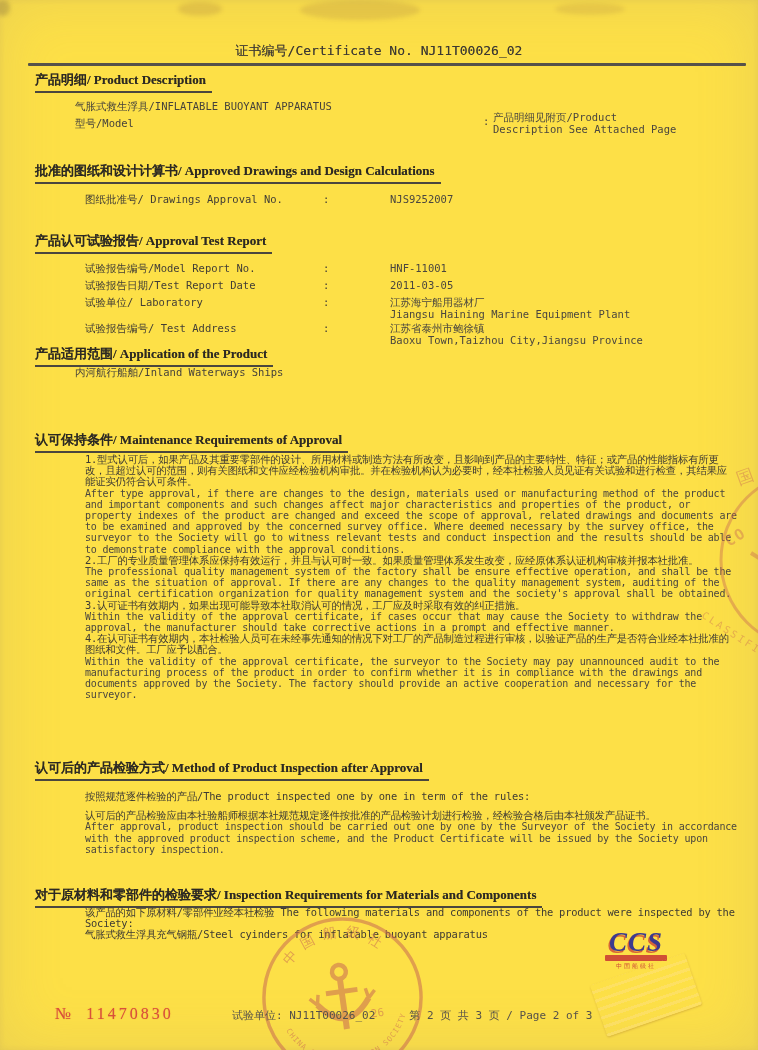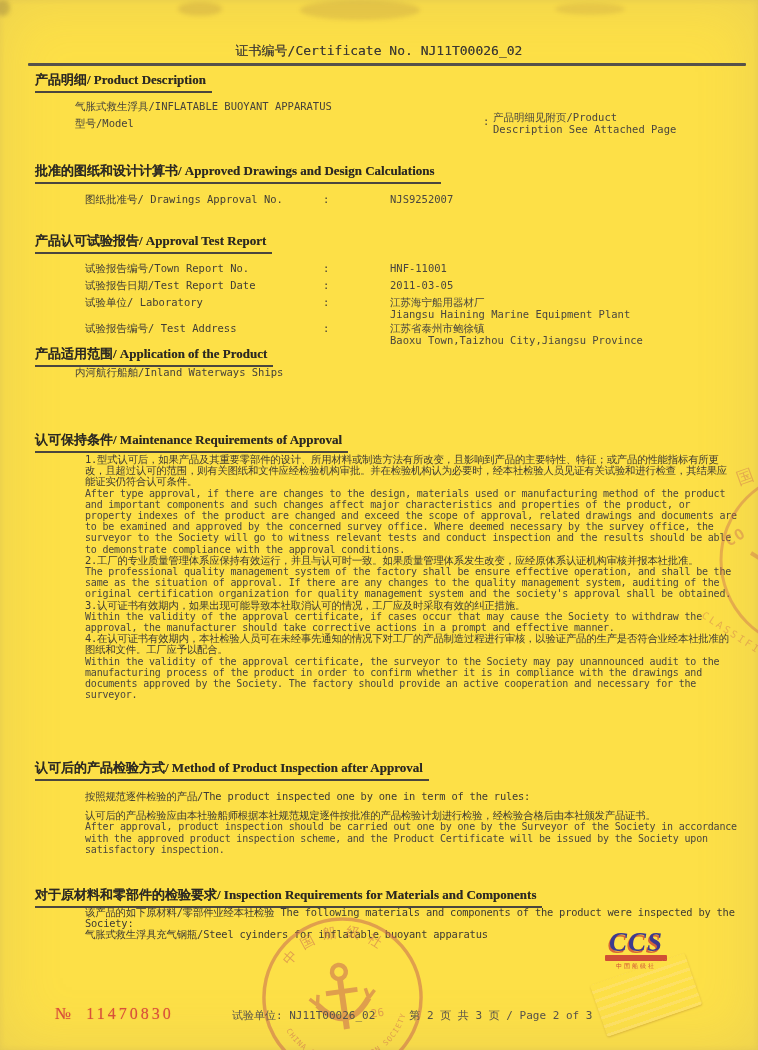--- a/index.html
+++ b/index.html
@@ -92,21 +92,21 @@
     <span>图纸批准号/ Drawings Approval No.</span>
     <span>:</span>
     <span class="v">NJS9252007</span>
   </div>
 
   <div class="abs" style="left:35px;top:230px;">
     <span class="heading">产品认可试验报告/ Approval Test Report</span>
   </div>
   <div class="abs" style="left:85px;top:262px;width:640px;">
     <div class="kv">
-      <span>试验报告编号/Town Report No.</span>
+      <span>试验报告编号/Model Report No.</span>
       <span>:</span>
       <span class="v">HNF-11001</span>
     </div>
     <div class="kv">
       <span>试验报告日期/Test Report Date</span>
       <span>:</span>
       <span class="v">2011-03-05</span>
     </div>
     <div class="kv" style="margin-bottom:2px;">
       <span>试验单位/ Laboratory</span>

